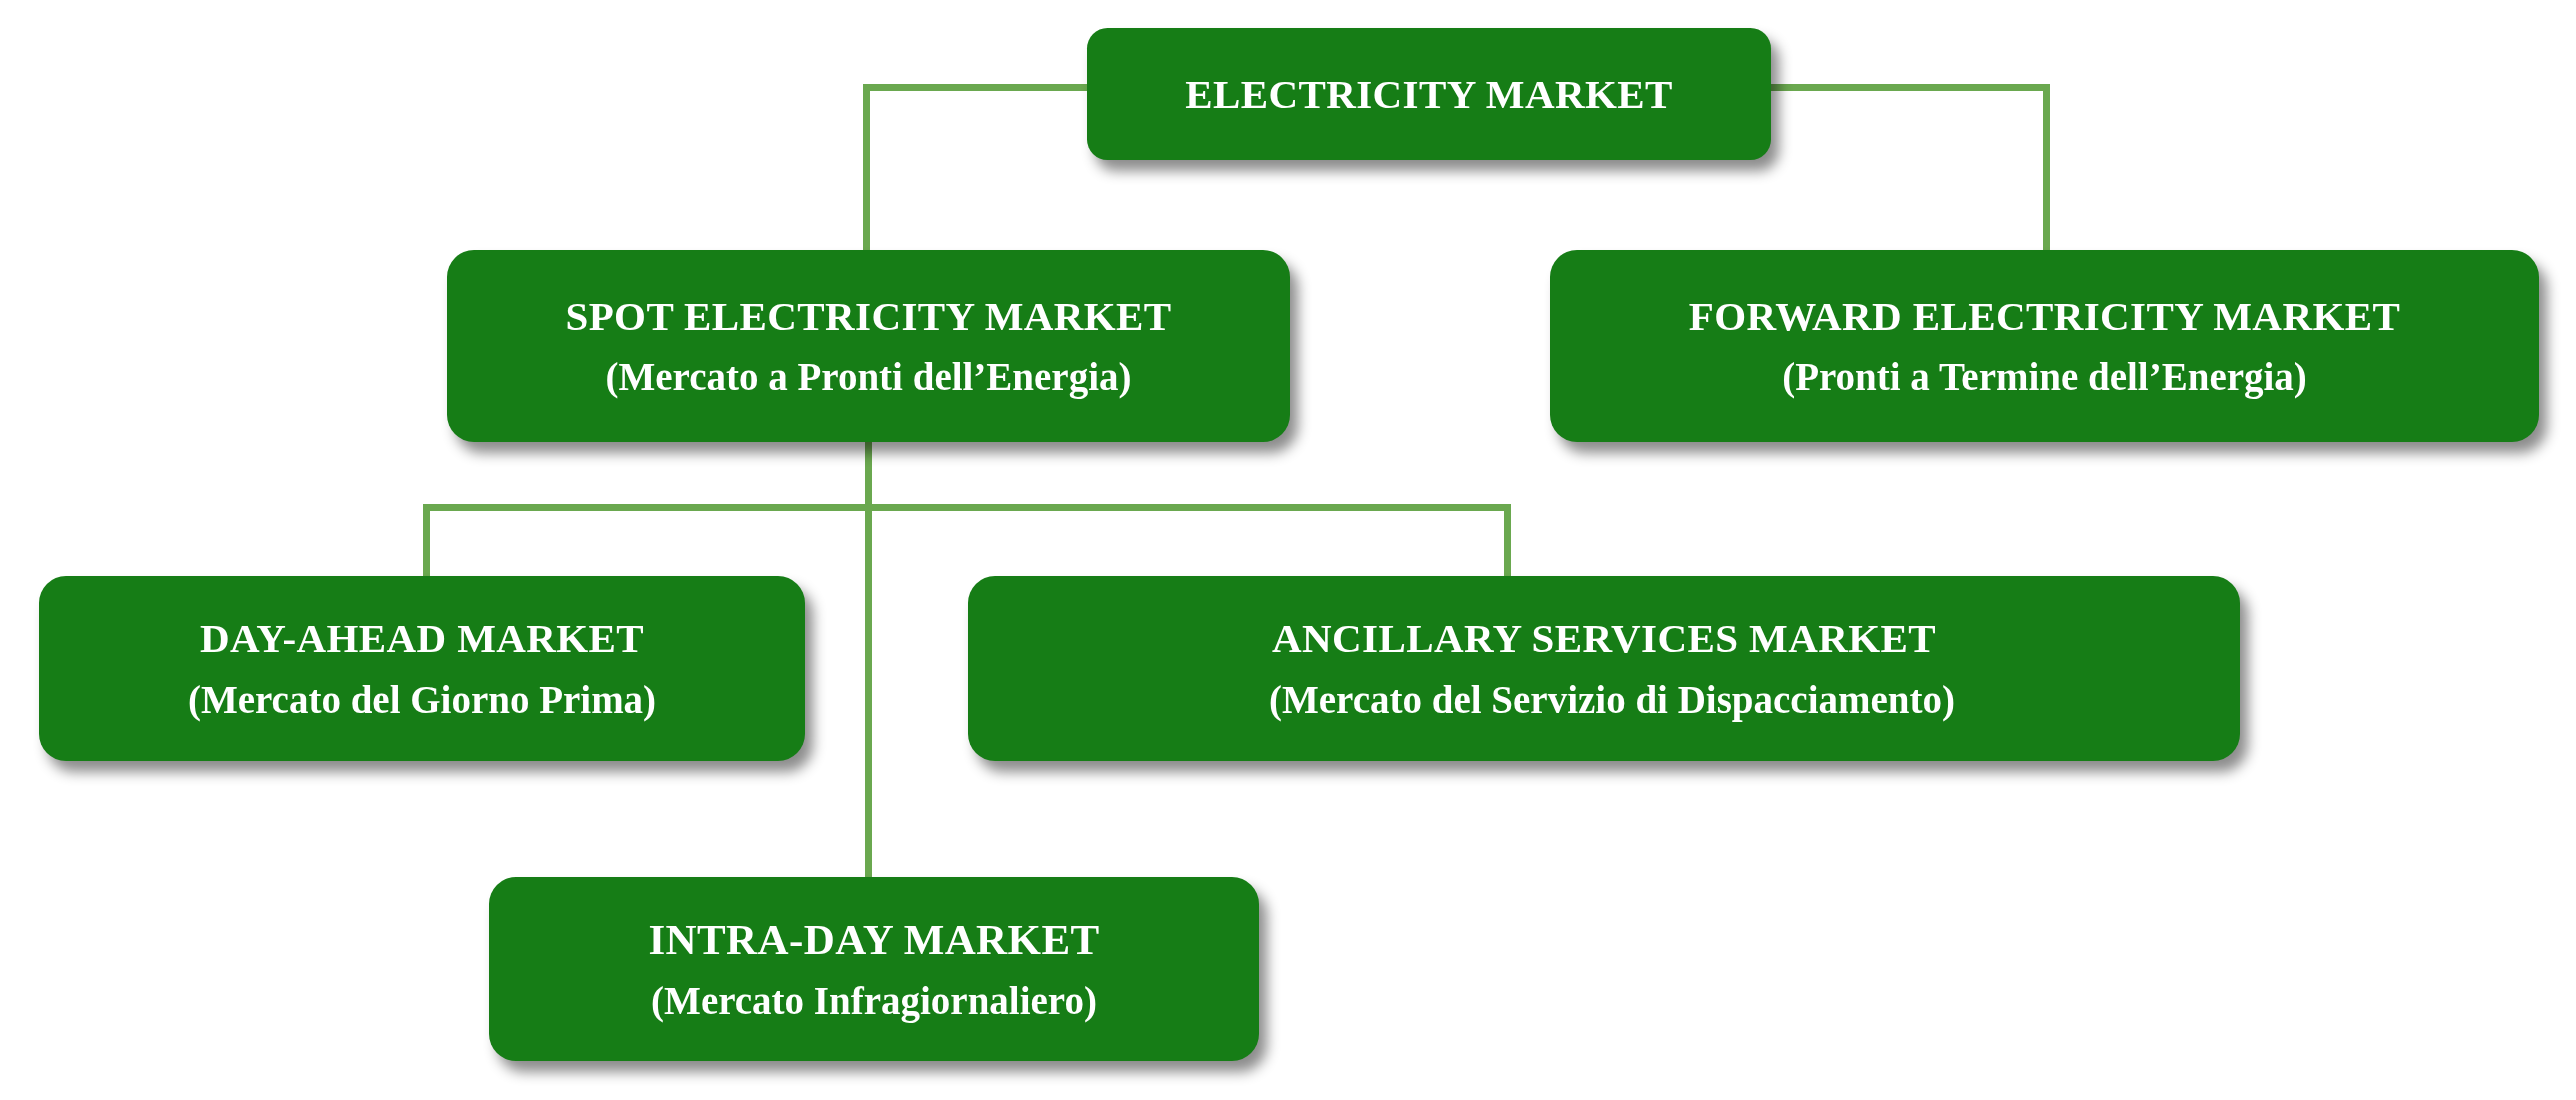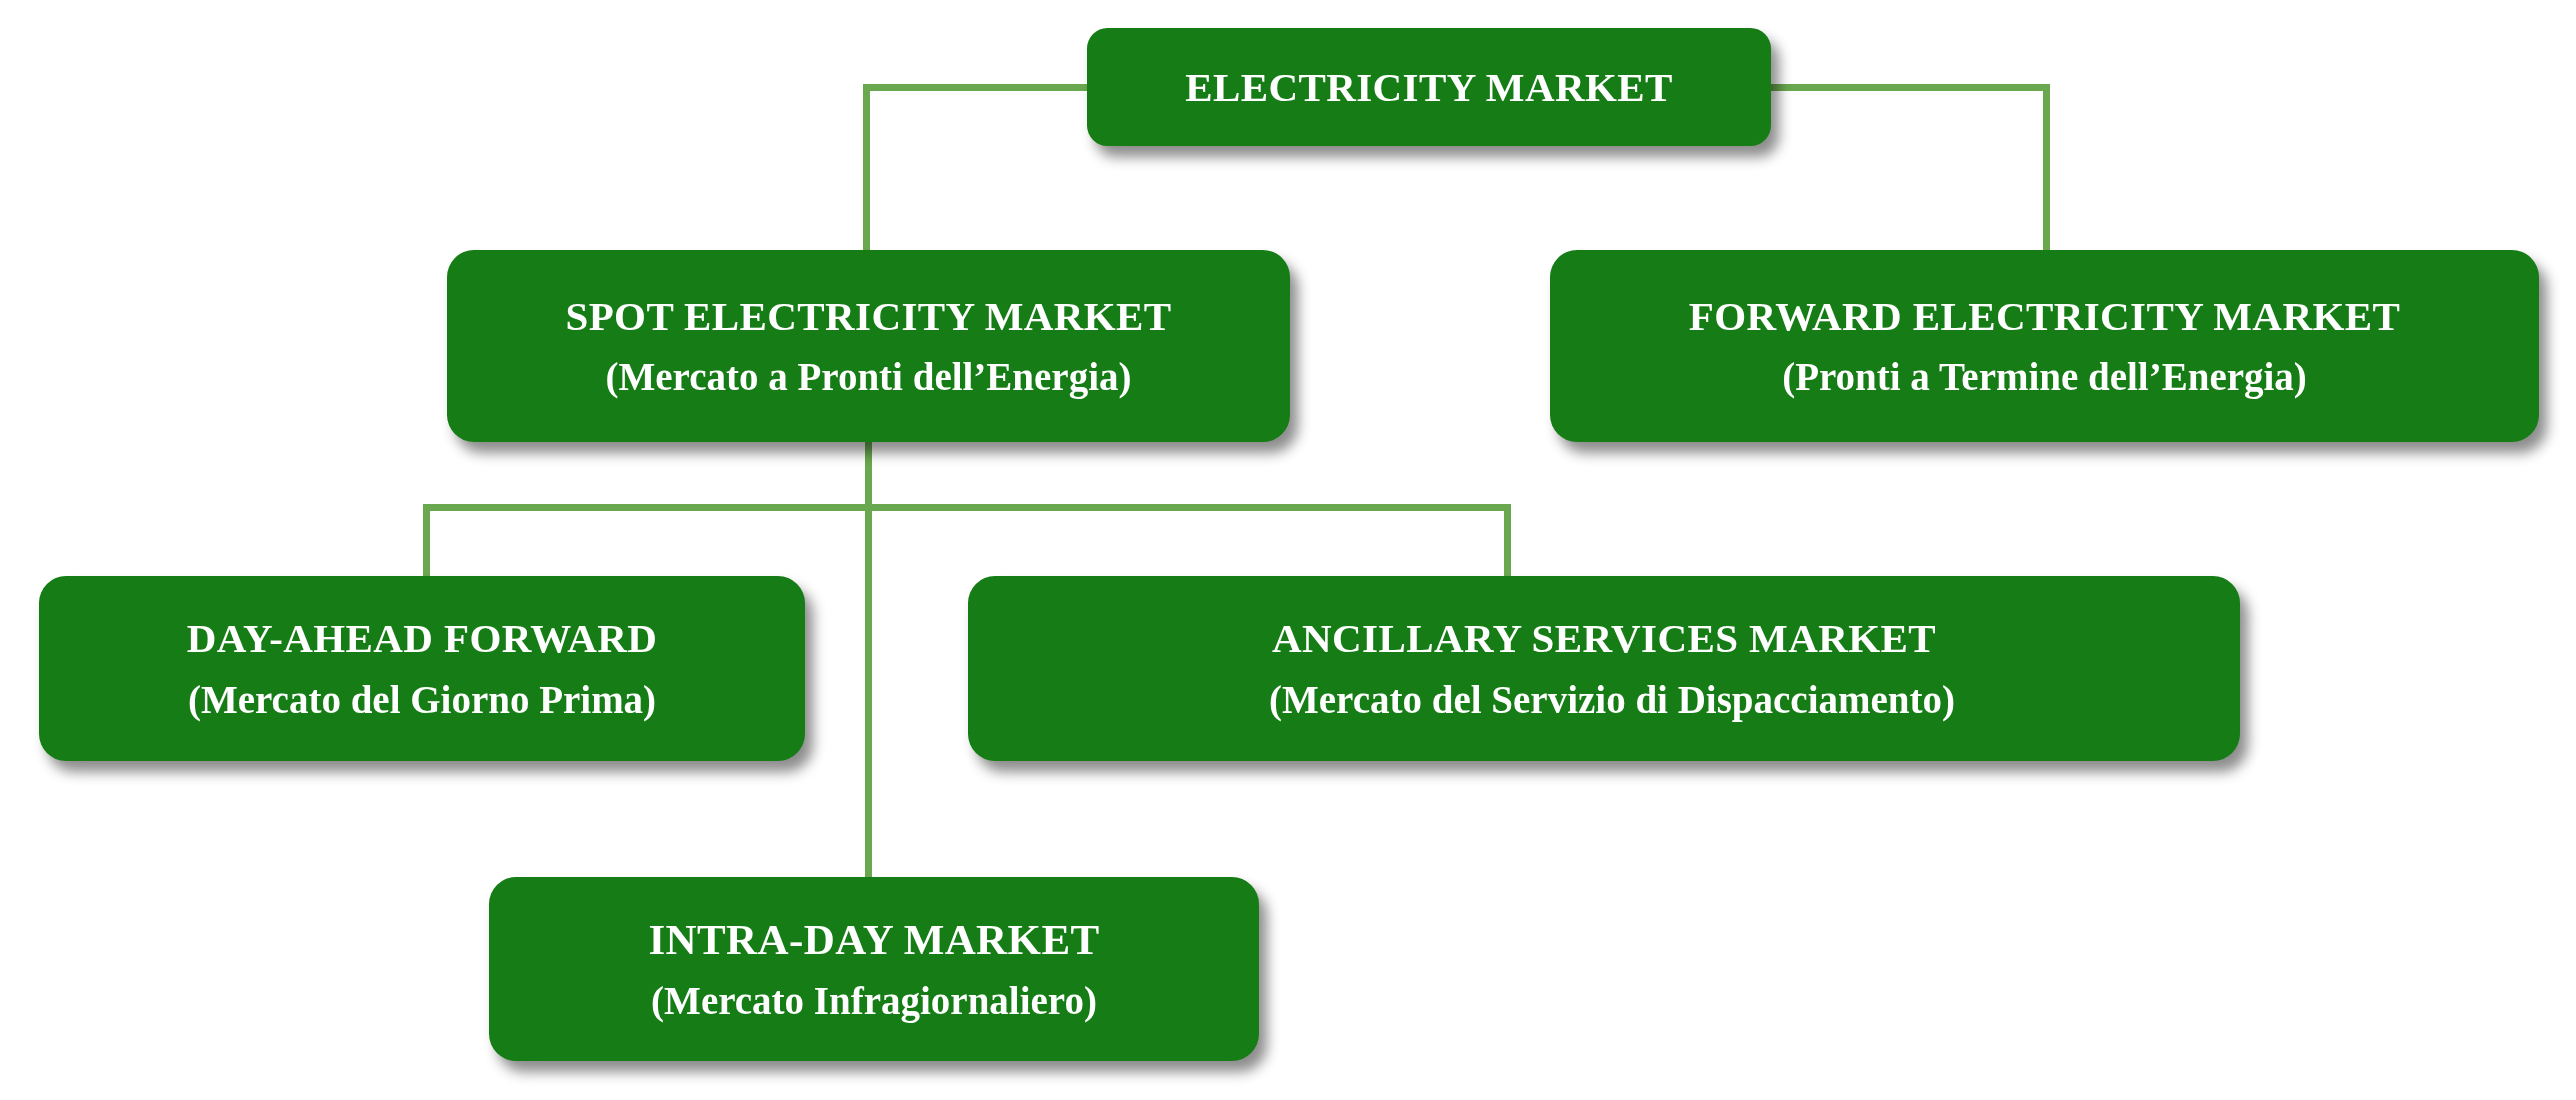--- a/index.html
+++ b/index.html
@@ -50,21 +50,21 @@
   }
   .node .line2 {
     font-weight: bold;
     white-space: nowrap;
   }
   .node.two-line .line1 { margin-bottom: 20.5px; }
 
   
   #node-electricity-market {
     left: 1087px; top: 28px;
-    width: 684px; height: 118px;
+    width: 684px; height: 132px;
     border-radius: 20.5px;
   }
   #node-electricity-market .line1 { font-size: 41px; }
 
   #node-spot-electricity-market {
     left: 447px; top: 250px;
     width: 843px; height: 192px; text-align: center;
   }
   #node-spot-electricity-market .line1 { font-size: 41px; }
   #node-spot-electricity-market .line2 { font-size: 39px; }
@@ -131,21 +131,21 @@
     <span class="line1">SPOT ELECTRICITY MARKET</span>
     <span class="line2">(Mercato a Pronti dell’Energia)</span>
   </div>
 
   <div class="node two-line" id="node-forward-electricity-market">
     <span class="line1">FORWARD ELECTRICITY MARKET</span>
     <span class="line2">(Pronti a Termine dell’Energia)</span>
   </div>
 
   <div class="node two-line" id="node-day-ahead-market">
-    <span class="line1">DAY-AHEAD FORWARD</span>
+    <span class="line1">DAY-AHEAD MARKET</span>
     <span class="line2">(Mercato del Giorno Prima)</span>
   </div>
 
   <div class="node two-line" id="node-ancillary-services-market">
     <span class="line1">ANCILLARY SERVICES MARKET</span>
     <span class="line2">(Mercato del Servizio di Dispacciamento)</span>
   </div>
 
   <div class="node two-line" id="node-intra-day-market">
     <span class="line1">INTRA-DAY MARKET</span>

